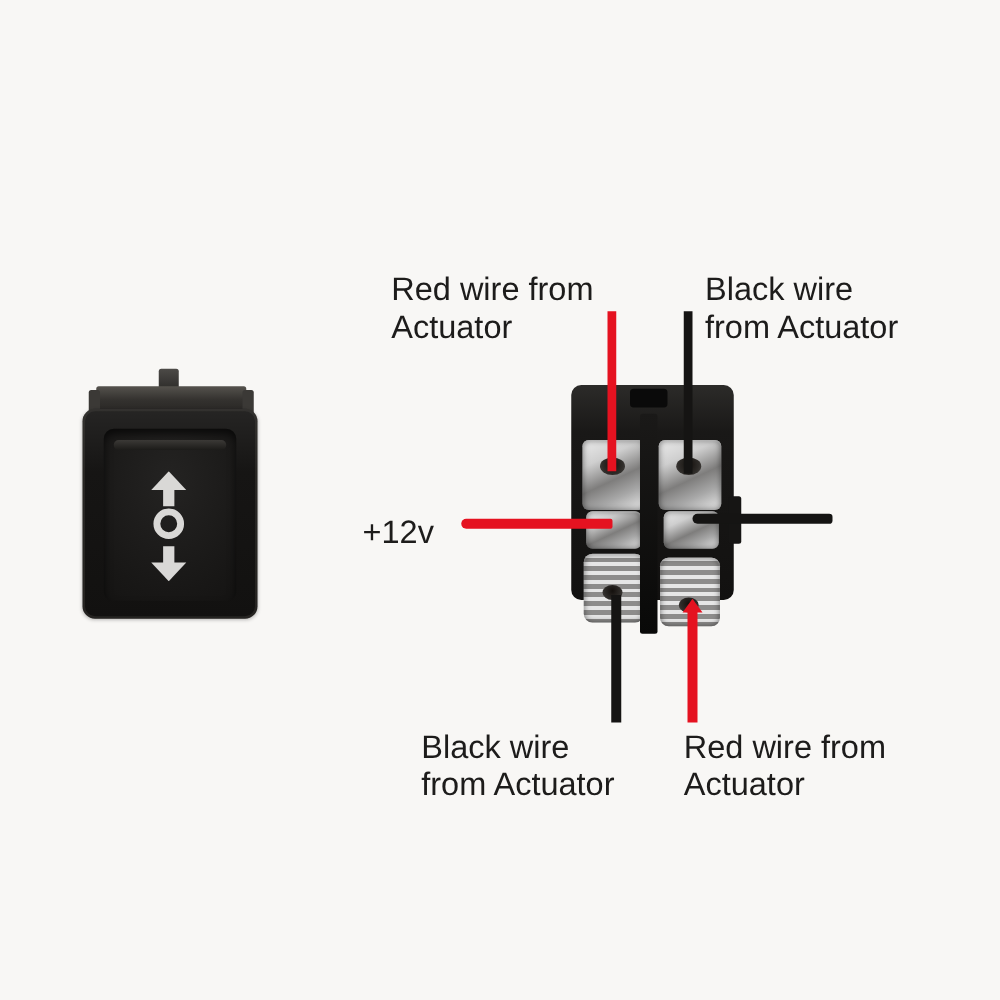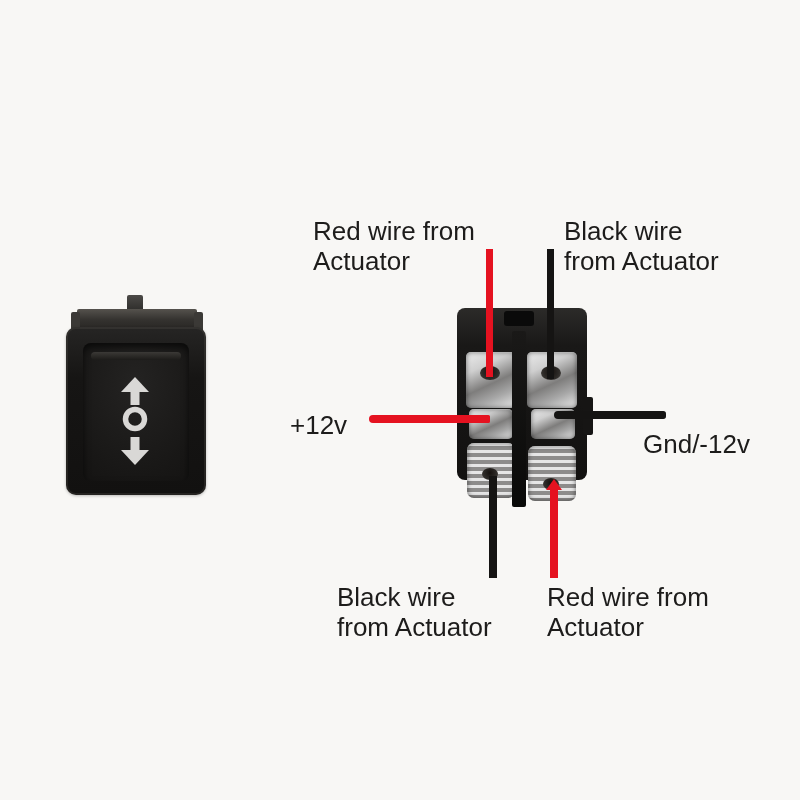--- a/index.html
+++ b/index.html
@@ -135,21 +135,20 @@
 
   <div class="lbl lbl-tl z4">
     <div>Red wire from</div>
     <div>Actuator</div>
   </div>
   <div class="lbl lbl-tr z4">
     <div>Black wire</div>
     <div>from Actuator</div>
   </div>
   <div class="lbl lbl-ml z4">+12v</div>
-  <div class="lbl lbl-mr z4">Gnd/-12v</div>
   <div class="lbl lbl-bl z4">
     <div>Black wire</div>
     <div>from Actuator</div>
   </div>
   <div class="lbl lbl-br z4">
     <div>Red wire from</div>
     <div>Actuator</div>
   </div>
 
 </div>

